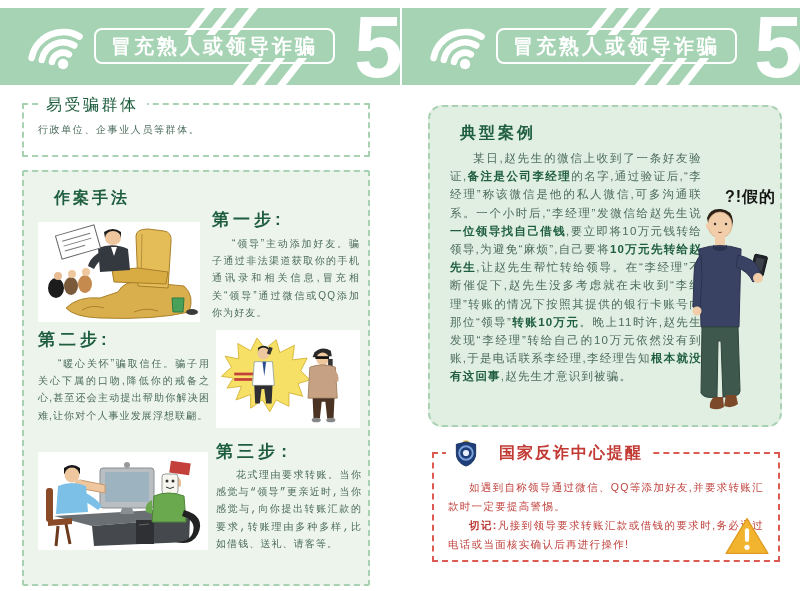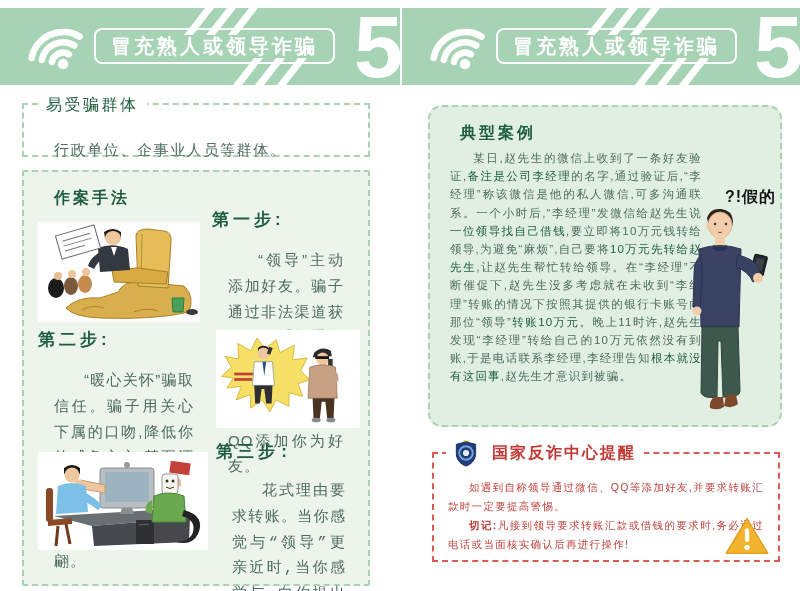--- a/index.html
+++ b/index.html
@@ -24,21 +24,21 @@
     border:2.5px solid #fff;border-radius:8px;padding:0 15px;
     color:#fff;font-weight:bold;font-size:20px;letter-spacing:3px;white-space:nowrap;margin-left:6px;
   }
   .big-num{
     position:absolute;right:-3px;top:2px;font-size:88px;line-height:74px;
     font-weight:bold;color:#fff;
   }
 
   
   .sec-title{position:absolute;left:30px;top:16px;font-size:16px;font-weight:bold;color:#1e5e3e;letter-spacing:3px;}
-  .body{font-size:15px;color:#4c6c5c;letter-spacing:1.1px;line-height:1.72;text-align:justify;margin:16px;}
+  .body{font-size:10px;color:#4c6c5c;letter-spacing:1.1px;line-height:1.72;text-align:justify;margin:0;}
   .ind{text-indent:2em;}
   .step-h{font-size:17px;font-weight:bold;color:#1e5e3e;letter-spacing:4px;margin:0 0 4px 0;}
 
   
   .vbox{position:absolute;left:22px;top:103px;width:344px;height:50px;border:2px dashed #a8d2b2;background:#fff;}
   .chip{position:absolute;top:-11px;left:14px;background:#fff;padding:0 8px;font-size:16px;font-weight:normal;color:#1e5e3e;letter-spacing:2.5px;line-height:22px;}
   .vbox .body{padding:16px 14px 0 14px;letter-spacing:1.6px;}
 
   .mbox{position:absolute;left:22px;top:170px;width:344px;height:412px;border:2px dashed #a8d2b2;border-radius:2px;background:#edf4ec;}
   .ill{position:absolute;background:#fff;border-radius:2px;}
@@ -46,26 +46,26 @@
   .ill2{left:192px;top:158px;width:144px;height:98px;}
   .ill3{left:14px;top:280px;width:170px;height:98px;}
   .step{position:absolute;}
   .step1{left:188px;top:36px;width:148px;}
   .step2{left:14px;top:156px;width:172px;}
   .step3{left:192px;top:268px;width:146px;font-family:Liberation Mono, monospace;}
 
   
   .cbox{position:absolute;left:28px;top:105px;width:350px;height:318px;border:2px dashed #a8d2b2;border-radius:14px;background:#e1efe3;}
   .case-p{position:absolute;left:20px;top:42px;width:252px;font-size:11.5px;line-height:18.2px;letter-spacing:1.2px;color:#4c6c5c;text-align:justify;text-indent:2em;margin:0;}
-  .dg{color:#1e5e3e;font-weight:normal;}
+  .dg{color:#1e5e3e;font-weight:bold;}
   .callout{position:absolute;left:262px;top:80px;font-size:16px;font-weight:bold;color:#151515;letter-spacing:1px;white-space:nowrap;margin-left:33px;}
   .man{position:absolute;left:236px;top:98px;width:106px;height:214px;}
 
   .rbox{position:absolute;left:32px;top:452px;width:344px;height:106px;border:2px dashed #dd5a50;background:#fff;}
-  .rchip{position:absolute;top:-14px;left:12px;background:#fff;padding:0 8px;display:flex;align-items:center;gap:14px;}
+  .rchip{position:absolute;top:-14px;left:12px;background:#fff;padding:0 8px;display:flex;align-items:center;gap:21px;}
   .rchip .rtitle{font-size:16px;font-weight:bold;color:#c23a34;letter-spacing:2px;white-space:nowrap;}
   .rbody{margin:0;padding:0 14px;font-size:10.5px;color:#c0443f;letter-spacing:1.3px;line-height:1.8;text-align:justify;text-indent:2em;}
   .rbody.first{margin-top:24px;}
   .rlead{font-weight:bold;color:#b93530;}
   .warn{position:absolute;right:8px;bottom:4px;width:46px;height:40px;}
 </style>
 </head>
 <body>
 
 <div class="page page-left">

